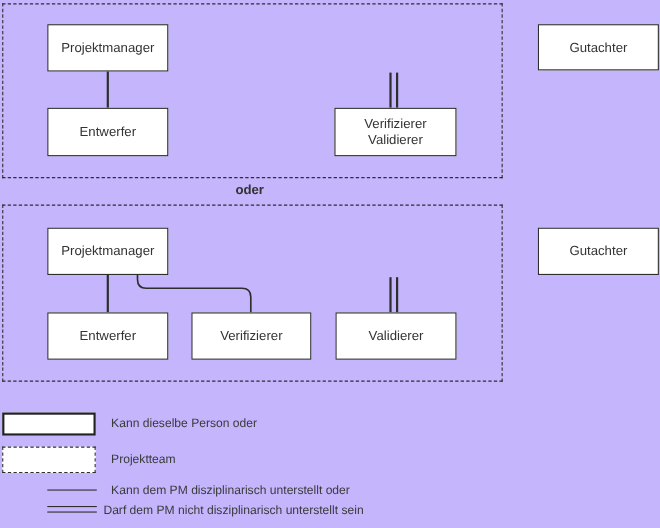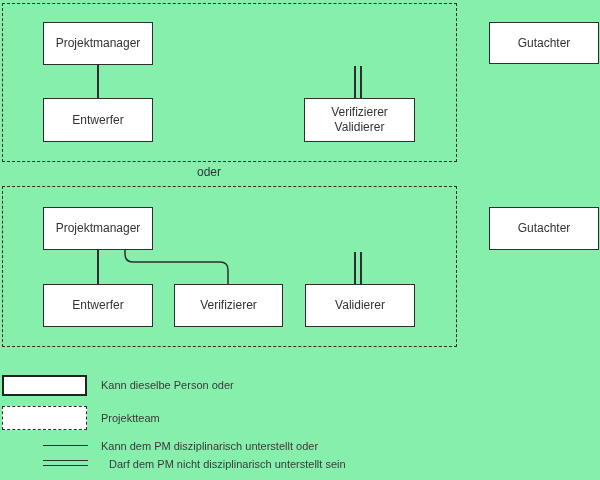--- a/index.html
+++ b/index.html
@@ -1,21 +1,21 @@
 <!DOCTYPE html>
 <html><head>
 <meta charset="utf-8">
 <style>
   * { margin: 0; padding: 0; box-sizing: border-box; }
   html, body { background: #ffffff; }
   #canvas {
     position: relative;
     width: 600px;
     height: 480px;
-    background: #86efac;
+    background: #c4b5fd;
     font-family: "Liberation Sans", sans-serif;
     color: #333333;
     overflow: hidden;
   }
   .dashed-frame {
     position: absolute;
     border: 1px dashed #2e2e2e;
   }
   .role-box {
     position: absolute;
@@ -36,20 +36,22 @@
   }
   .double-vline {
     position: absolute;
     width: 8px;
     border-left: 2px solid #2e2e2e;
     border-right: 2px solid #2e2e2e;
   }
   .separator-text {
     position: absolute;
     font-size: 12px;
+    text-align: center;
+    font-weight: bold;
   }
   #connector-svg {
     position: absolute;
     left: 0; top: 0;
     pointer-events: none;
   }
   .legend-title {
     position: absolute;
     font-size: 13px;
     font-weight: bold;
@@ -147,15 +149,15 @@
   <div class="legend-solid-box" style="left:2px; top:375px; width:85px; height:21px;"></div>
   <div class="legend-label" style="left:101px; top:379px;">Kann dieselbe Person oder</div>
 
   <div class="legend-dashed-box" style="left:2px; top:406px; width:85px; height:24px;"></div>
   <div class="legend-label" style="left:101px; top:412px;">Projektteam</div>
 
   <div class="legend-single-line" style="left:43px; top:445px; width:45px;"></div>
   <div class="legend-label" style="left:101px; top:440px;">Kann dem PM disziplinarisch unterstellt oder</div>
 
   <div class="legend-double-line" style="left:43px; top:460px; width:45px;"></div>
-  <div class="legend-label" style="left:109px; top:458px;">Darf dem PM nicht disziplinarisch unterstellt sein</div>
+  <div class="legend-label" style="left:94px; top:458px;">Darf dem PM nicht disziplinarisch unterstellt sein</div>
 
 </div>
 
 </body></html>

